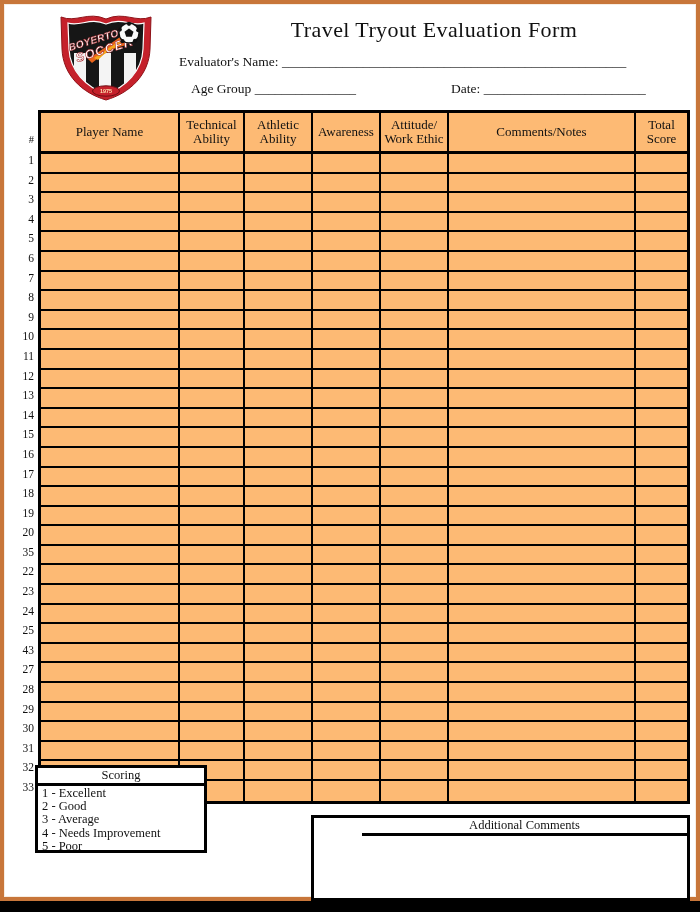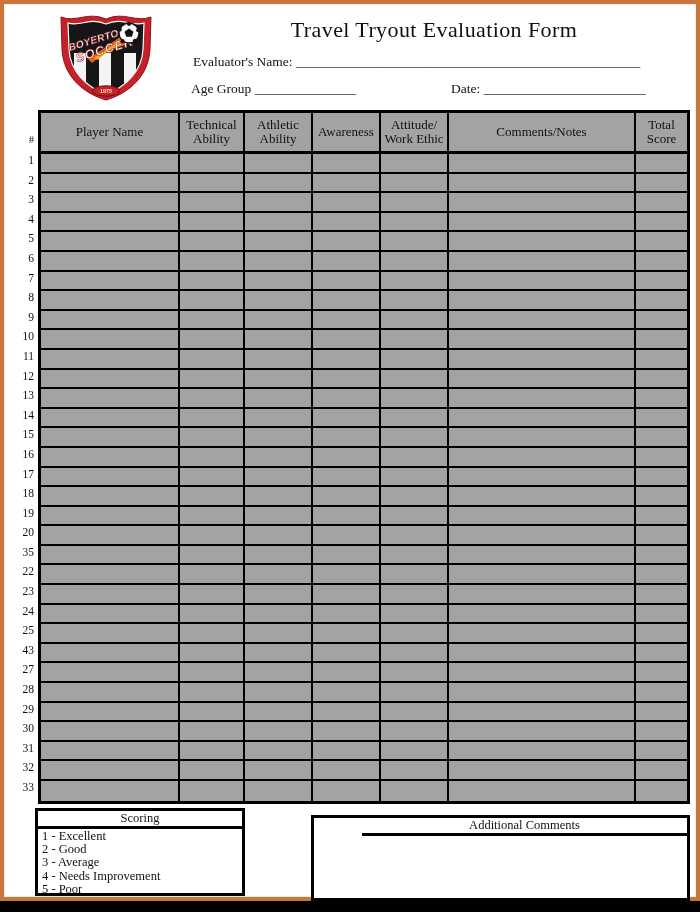--- a/index.html
+++ b/index.html
@@ -12,55 +12,55 @@
     background:#fff;border:4px solid #c8763a;box-sizing:border-box;
     box-shadow:inset 0 0 0 1px #f7ede2;
   }
   
   .logo{position:absolute;left:52px;top:5px;width:100px;height:92px;}
   .title{
     position:absolute;left:160px;top:13px;width:540px;text-align:center;
     font-size:22px;letter-spacing:.4px;white-space:nowrap;
   }
   .fline{position:absolute;font-size:13.5px;white-space:nowrap;}
-  .fl-evaluator{left:189px;top:50px;}
+  .fl-evaluator{left:175px;top:50px;}
   .fl-age{left:175px;top:77px;margin-left:12px;}
   .fl-date{left:447px;top:77px;}
   .uline{letter-spacing:0;}
   
   .hash{
     position:absolute;left:6px;top:130px;width:24px;text-align:right;
     font-size:10.5px;
   }
   .numcol{position:absolute;left:6px;top:147px;width:24px;text-align:right;}
   .rownum{height:19.6px;line-height:19.6px;font-size:11.5px;}
   .gridtable{
     position:absolute;left:34px;top:106px;width:652px;
-    border:3px solid #000;box-sizing:border-box;background:#a3a3a3;
+    border:3px solid #000;box-sizing:border-box;background:#fdba74;
   }
   .hrow,.trow{
     display:grid;
     grid-template-columns:137px 65px 68px 68px 68px 187px 53px;
   }
   .hrow{height:38px;border-bottom:3px solid #000;}
   .trow{height:19.6px;border-bottom:2px solid #000;box-sizing:border-box;}
   .trow:last-child{border-bottom:none;}
   .hcell{
     display:flex;align-items:center;justify-content:center;text-align:center;
     font-size:13px;line-height:14.5px;white-space:pre-line;box-sizing:border-box;
   }
   .cell{box-sizing:border-box;}
   .bl{border-left:2px solid #000;}
   
   .box{position:absolute;border:3px solid #000;box-sizing:border-box;background:#fff;}
   .box-title{
     text-align:center;font-size:12.5px;line-height:15px;height:15px;
     border-bottom:3px solid #000;
   }
-  .scoring-box{left:31px;top:804px;width:210px;height:88px;}
+  .scoring-box{left:31px;top:761px;width:172px;height:88px;}
   .scoring-items{padding:1px 15px 0 4px;}
   .scoring-item{font-size:12.5px;line-height:13.2px;}
   .comments-box{left:307px;top:811px;width:379px;height:86px;padding-left:48px;}
   .comments-area{height:62px;}
 </style>
 </head>
 <body>
 
 <div class="page">
 

